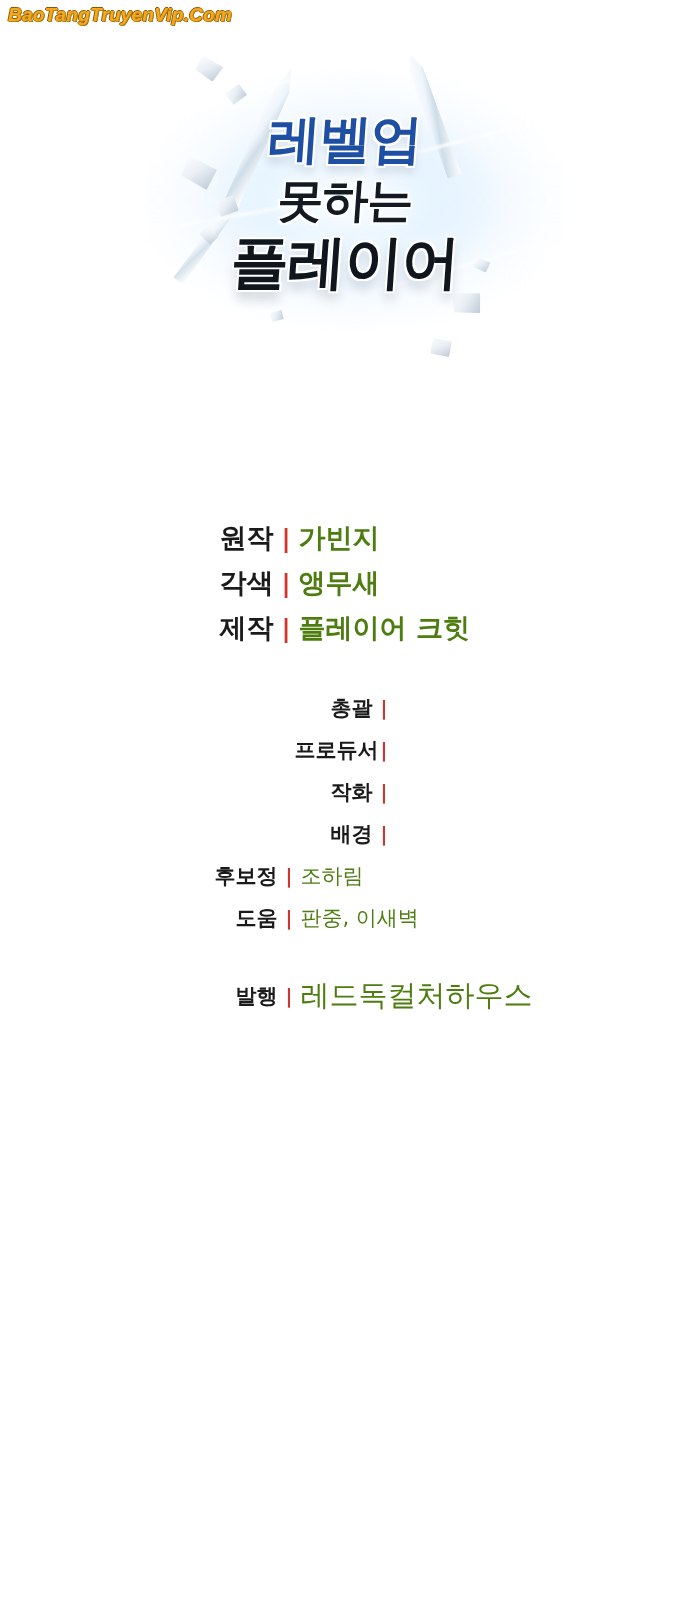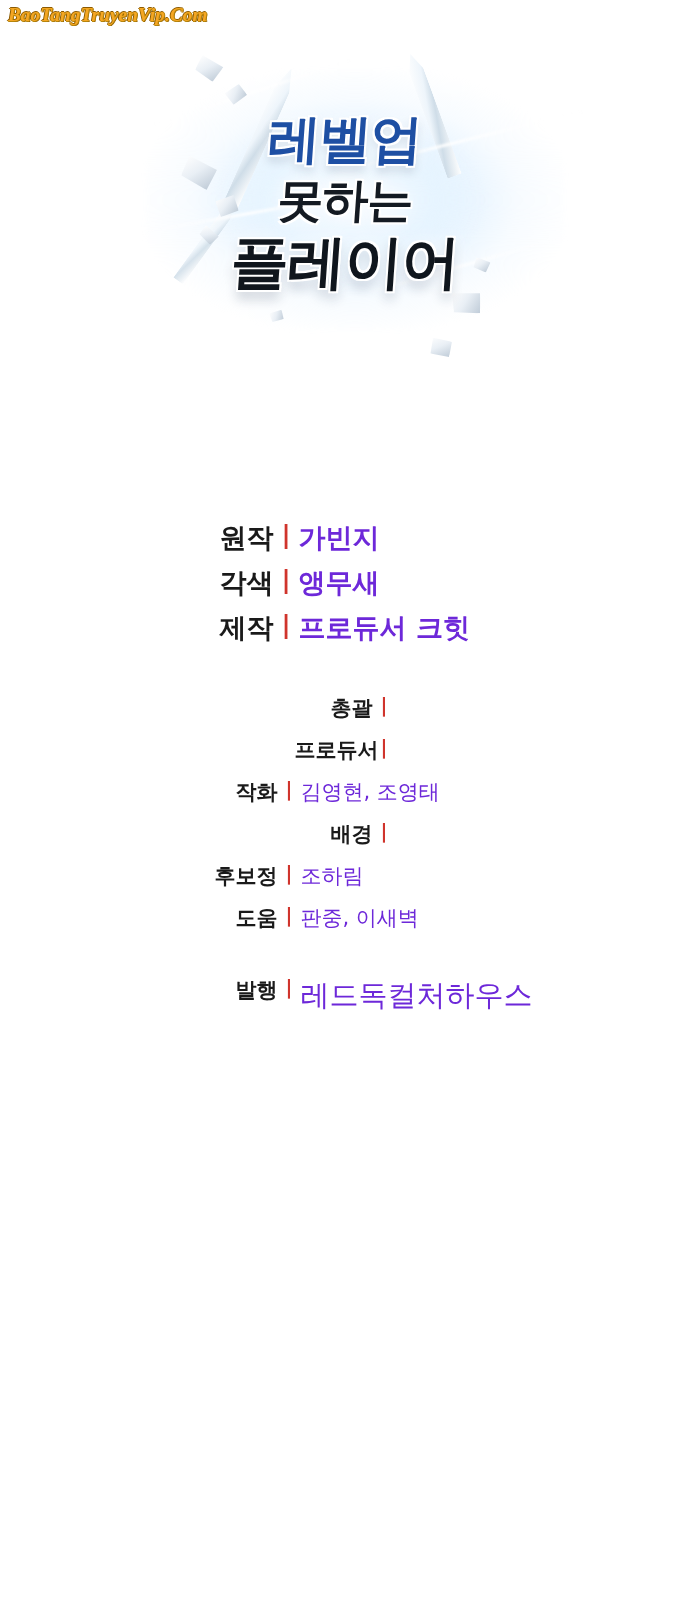--- a/index.html
+++ b/index.html
@@ -13,21 +13,21 @@
     position: relative;
     font-family: "DejaVu Sans", "Liberation Sans", sans-serif;
     overflow: hidden;
   }
 
   
   .watermark {
     position: absolute;
     top: 4px;
     left: 8px;
-    font-family: Liberation Serif, serif;
+    font-family: Liberation Sans, sans-serif;
     font-weight: bold;
     font-style: italic;
     font-size: 19px;
     letter-spacing: 0.2px;
     color: #f5a623;
     text-shadow:
       1px 0 0 #b8860b,
       0 1px 0 #b8860b,
       -1px 0 0 #8b5a00,
       0 -1px 0 #8b5a00,
@@ -168,35 +168,35 @@
   .credits {
     position: absolute;
     left: 0;
     top: 520px;
     width: 690px;
   }
   .credit-group { width: 690px; }
   .credit-row {
     display: flex;
     justify-content: center;
-    align-items: flex-start;
+    align-items: center;
     white-space: nowrap;
   }
   .credit-role {
     font-weight: bold;
     color: #1a1a1a;
     text-align: right;
   }
   .credit-bar {
     color: #d0342c;
     font-weight: bold;
     padding: 0 8px;
   }
   .credit-name {
-    color: #6d28d9;
+    color: #4d7c0f;
     text-align: left;
   }
 
   .group-main .credit-row { margin-bottom: 9px; }
   .group-main .credit-role { font-size: 27px; width: 92px; }
   .group-main .credit-name { font-size: 27px; width: 210px; font-weight: bold; }
   .group-main .credit-bar { font-size: 25px; }
 
   .group-staff { margin-top: 48px; }
   .group-staff .credit-row { margin-bottom: 14px; }
@@ -251,37 +251,36 @@
       <span class="credit-name">가빈지</span>
     </div>
     <div class="credit-row">
       <span class="credit-role">각색</span>
       <span class="credit-bar">|</span>
       <span class="credit-name">앵무새</span>
     </div>
     <div class="credit-row">
       <span class="credit-role">제작</span>
       <span class="credit-bar">|</span>
-      <span class="credit-name">프로듀서 크힛</span>
+      <span class="credit-name">플레이어 크힛</span>
     </div>
   </div>
 
   <div class="credit-group group-staff">
     <div class="credit-row">
       <span class="credit-role">총괄</span>
       <span class="credit-bar">|</span>
     </div>
     <div class="credit-row">
       <span class="credit-role">프로듀서</span>
       <span class="credit-bar">|</span>
     </div>
     <div class="credit-row">
       <span class="credit-role">작화</span>
       <span class="credit-bar">|</span>
-      <span class="credit-name">김영현, 조영태</span>
     </div>
     <div class="credit-row">
       <span class="credit-role">배경</span>
       <span class="credit-bar">|</span>
     </div>
     <div class="credit-row">
       <span class="credit-role">후보정</span>
       <span class="credit-bar">|</span>
       <span class="credit-name">조하림</span>
     </div>

